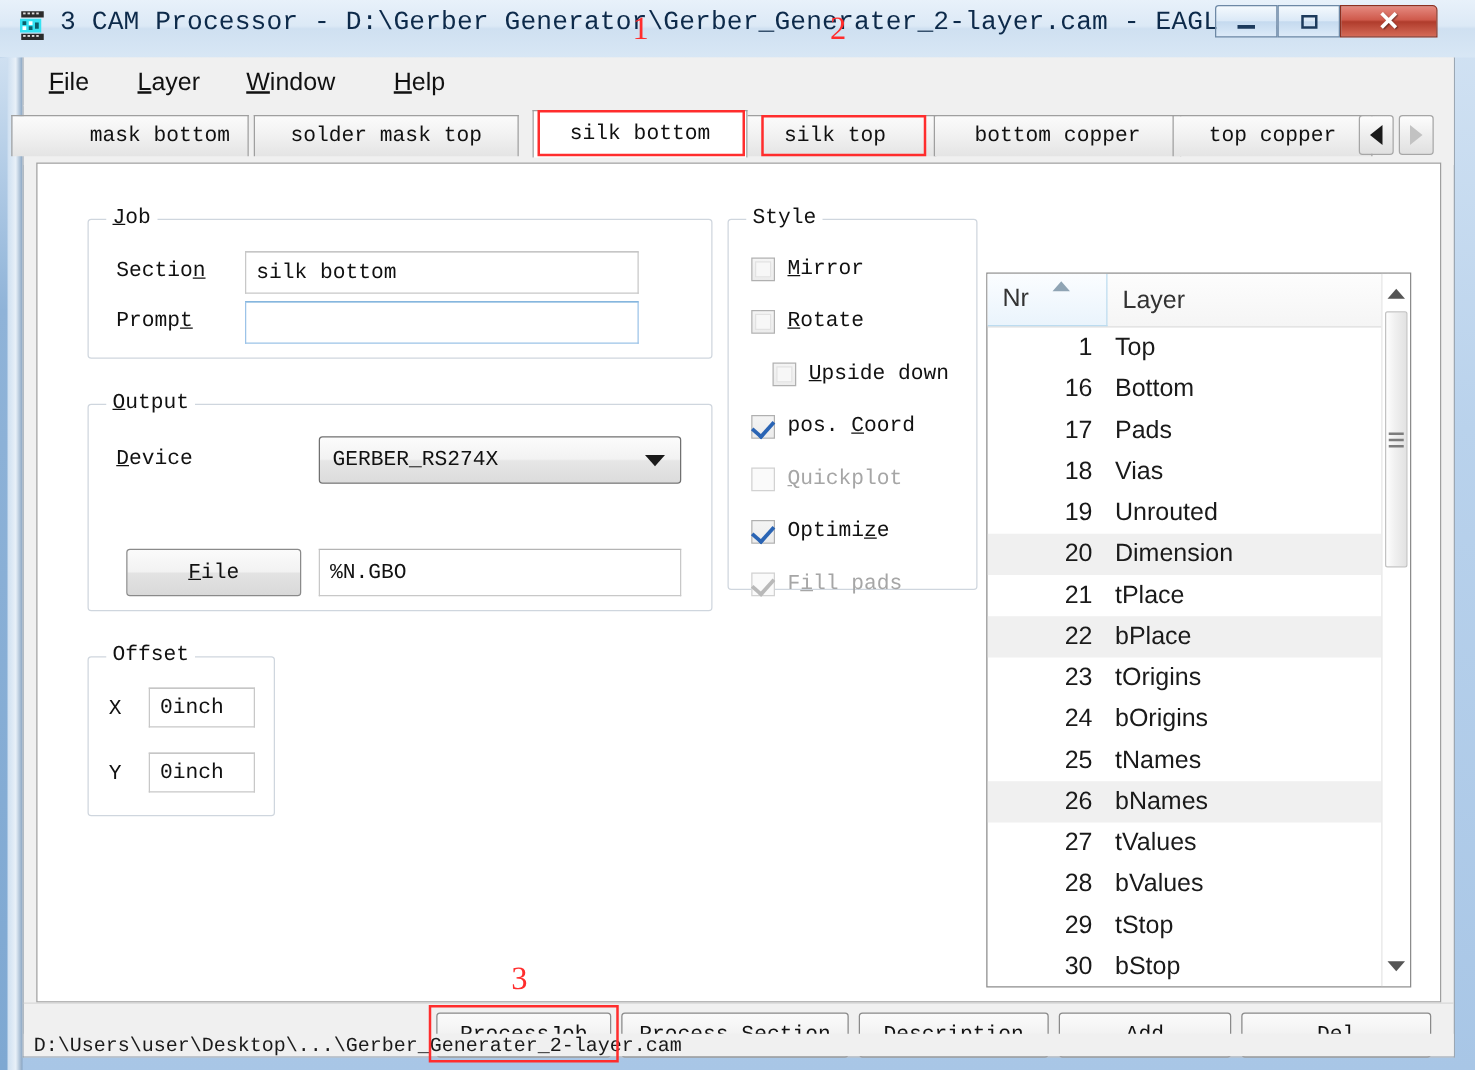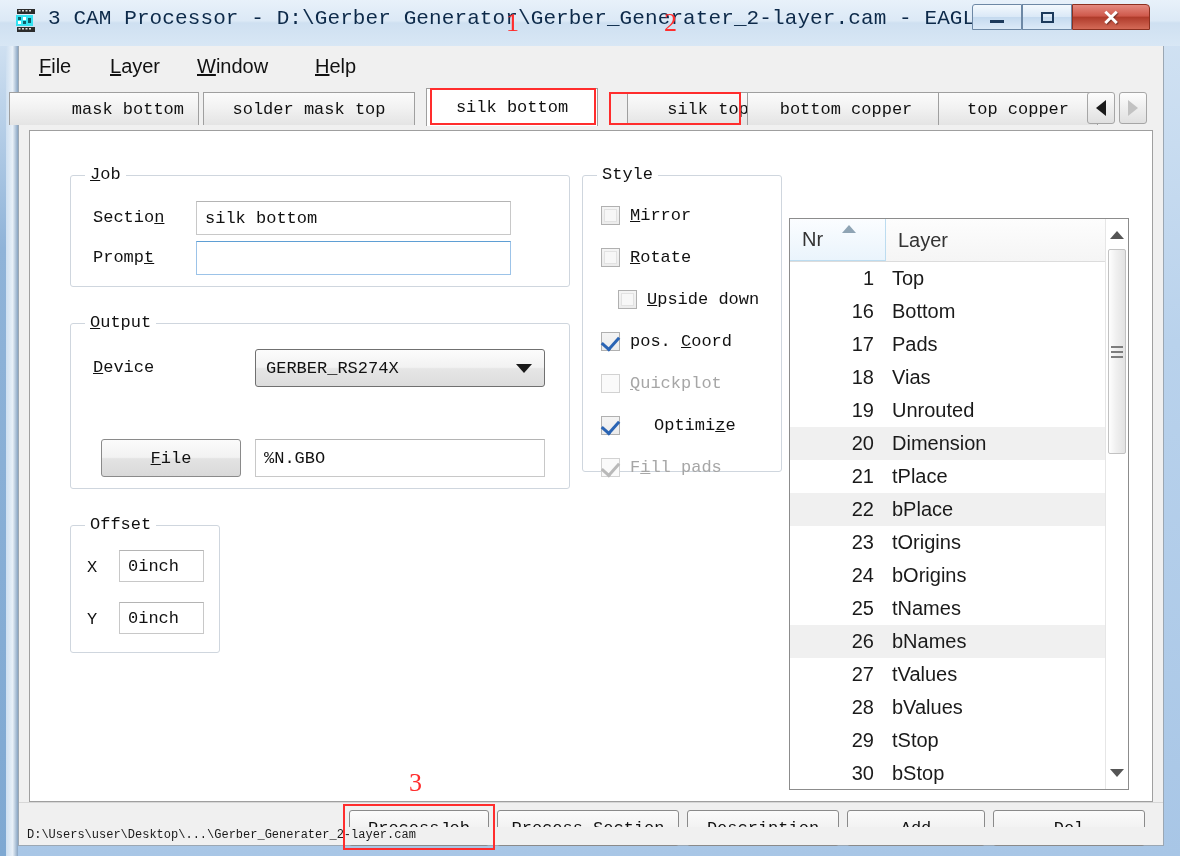--- a/index.html
+++ b/index.html
@@ -338,21 +338,21 @@
     position: absolute; left: 0; top: 756px; width: 100%; height: 1px; background: #d7d7d7;
   }
   #statusbar {
     position: absolute; left: 0; bottom: 0; width: 100%; height: 18px;
     background: #f0f0f0;
     overflow: hidden;
   }
   #status-text {
     position: absolute; left: 8px; top: 1px;
     font-family: "Liberation Mono", monospace;
-    font-size: 12px;
+    font-size: 16px;
     color: #1a1a1a;
     white-space: nowrap;
   }
 </style>
 </head>
 <body>
 
 <div id="window">
 
   <div id="titlebar">
@@ -396,21 +396,21 @@
       <div class="menu-item" style="left:14px;"><span class="ul">F</span><span>ile</span></div>
       <div class="menu-item" style="left:85px;"><span class="ul">L</span><span>ayer</span></div>
       <div class="menu-item" style="left:172px;"><span class="ul">W</span><span>indow</span></div>
       <div class="menu-item" style="left:290px;text-align:right;"><span class="ul">H</span><span>elp</span></div>
     </div>
 
     <div id="tabstrip">
       <div class="tab" style="left:-10px;  width:190px; justify-content:flex-end; padding-right:14px;">mask bottom</div>
       <div class="tab" style="left:184px;  width:212px;">solder mask top</div>
       <div class="tab selected" style="left:407px; width:172px;">silk bottom</div>
-      <div class="tab" style="left:608px;  width:162px;">silk top</div>
+      <div class="tab" style="left:568px;  width:162px;">silk top</div>
       <div class="tab" style="left:728px;  width:198px;">bottom copper</div>
       <div class="tab" style="left:919px;  width:160px;">top copper</div>
 
       <div class="tabscroll" style="left:1068px;">
         <div class="tri-left"></div>
       </div>
       <div class="tabscroll" style="left:1100px;">
         <div class="tri-right"></div>
       </div>
 
@@ -480,21 +480,21 @@
               <span class="tick"></span>
             </span>
           <span class="cblabel"><span>pos. </span><span class="ml">C</span><span>oord</span></span>
         </div>
 
         <div class="cbrow" style="left:18px; top:198px;">
           <span class="cbox disabled"></span>
           <span class="cblabel disabled"><span class="ml">Q</span><span>uickplot</span></span>
         </div>
 
-        <div class="cbrow" style="left:18px; top:240px;gap:24px;">
+        <div class="cbrow" style="left:18px; top:240px;">
           <span class="cbox">
               <span class="tick"></span>
             </span>
           <span class="cblabel"><span>Optimi</span><span class="ml">z</span><span>e</span></span>
         </div>
 
         <div class="cbrow" style="left:18px; top:282px;">
           <span class="cbox disabled">
               <span class="tick"></span>
             </span>

